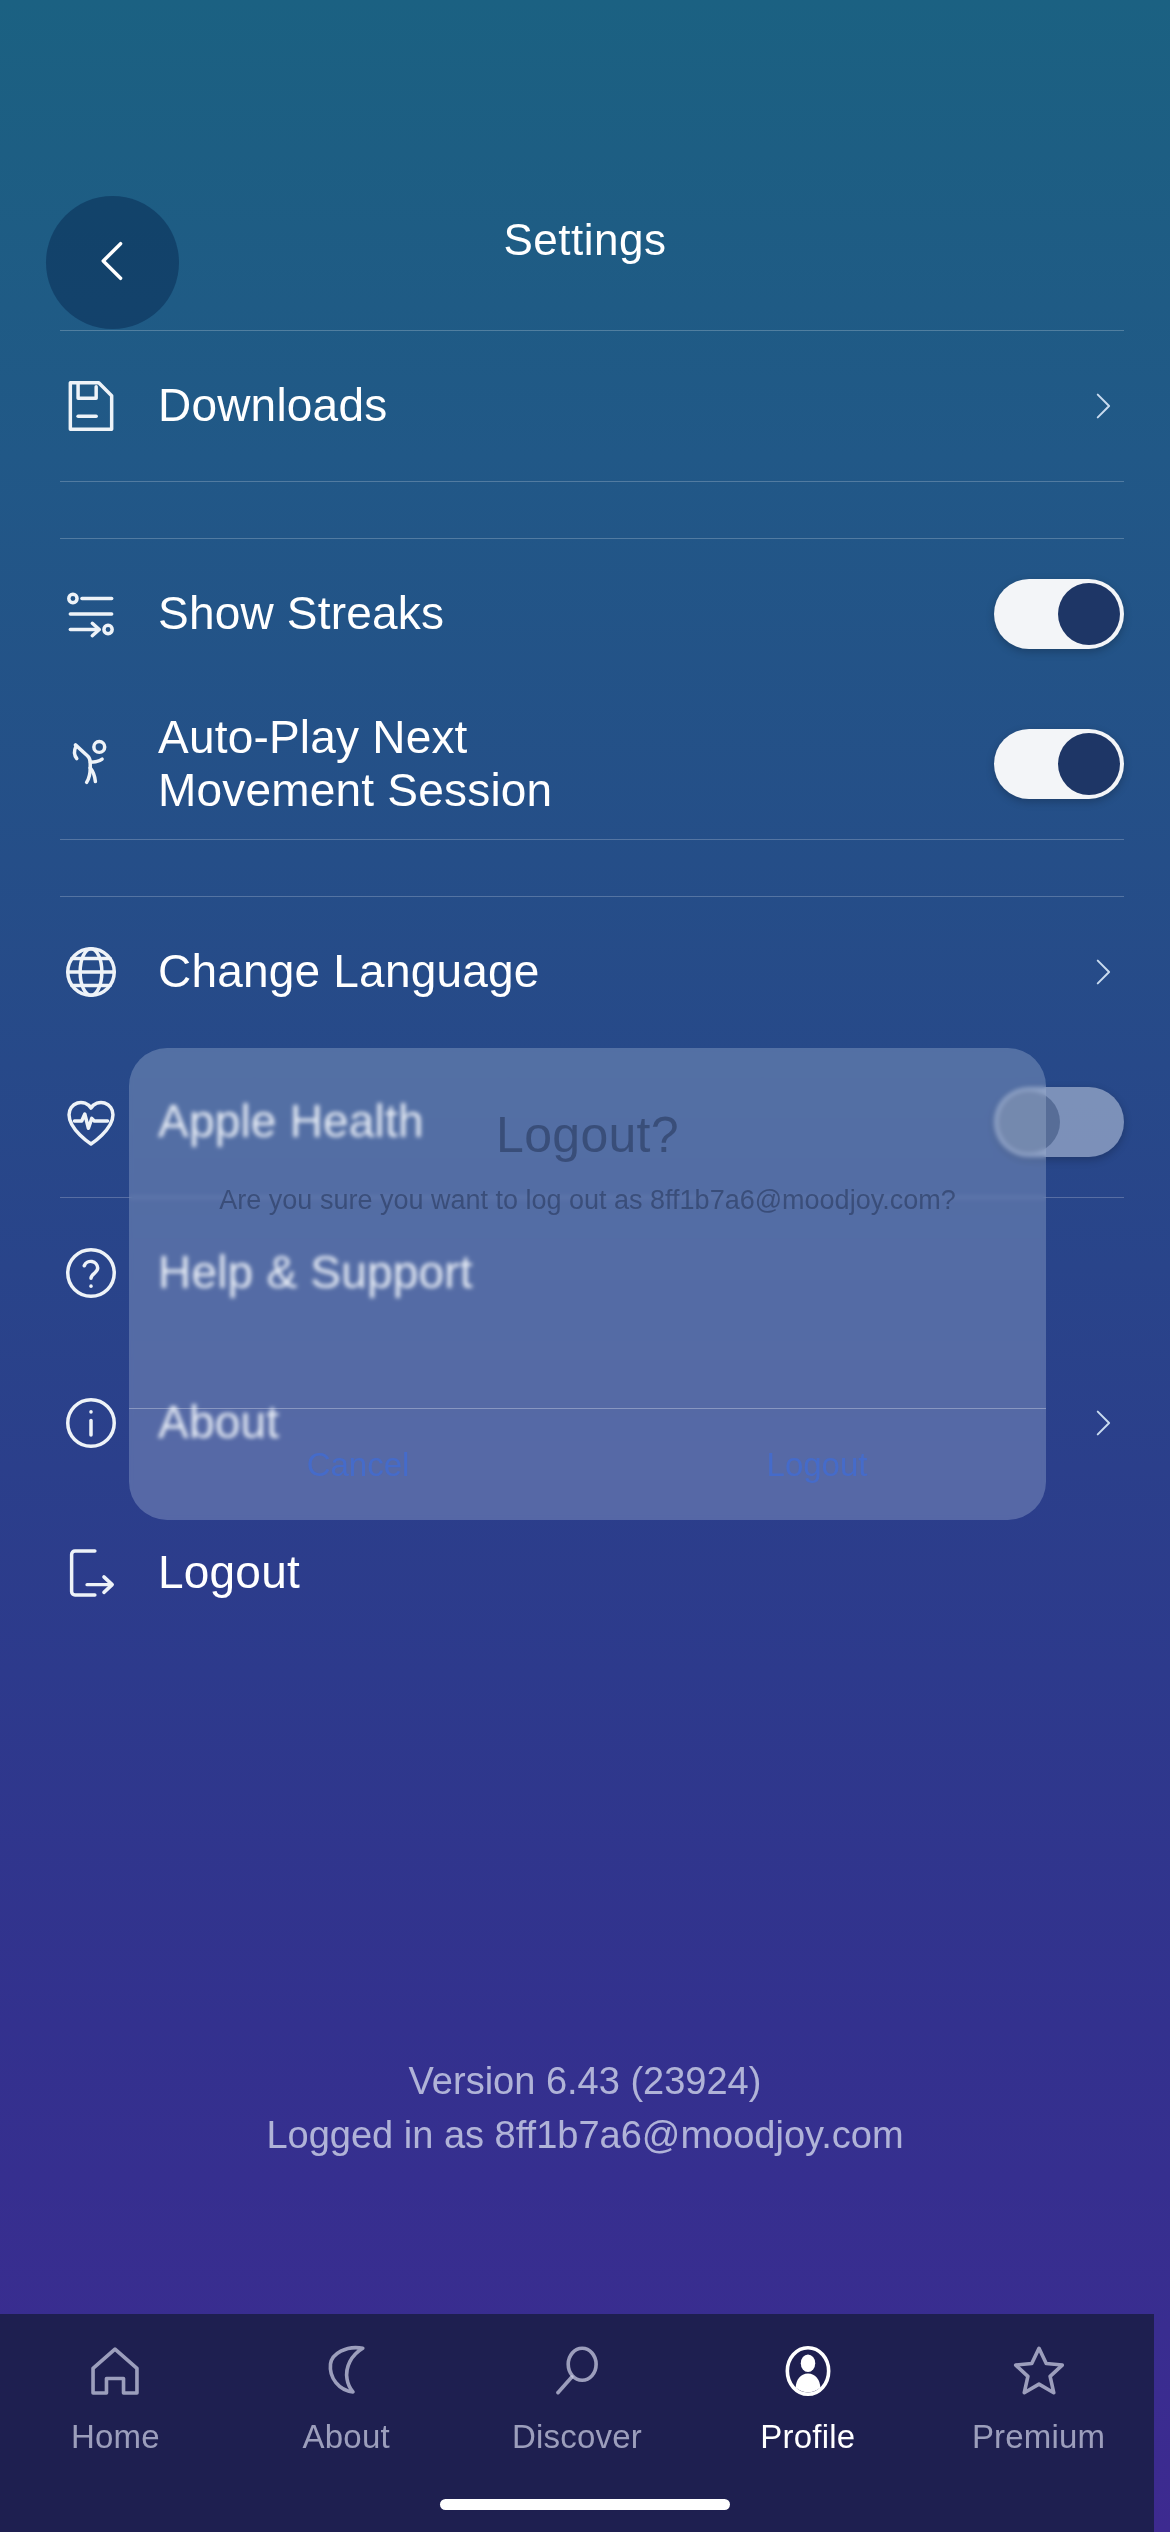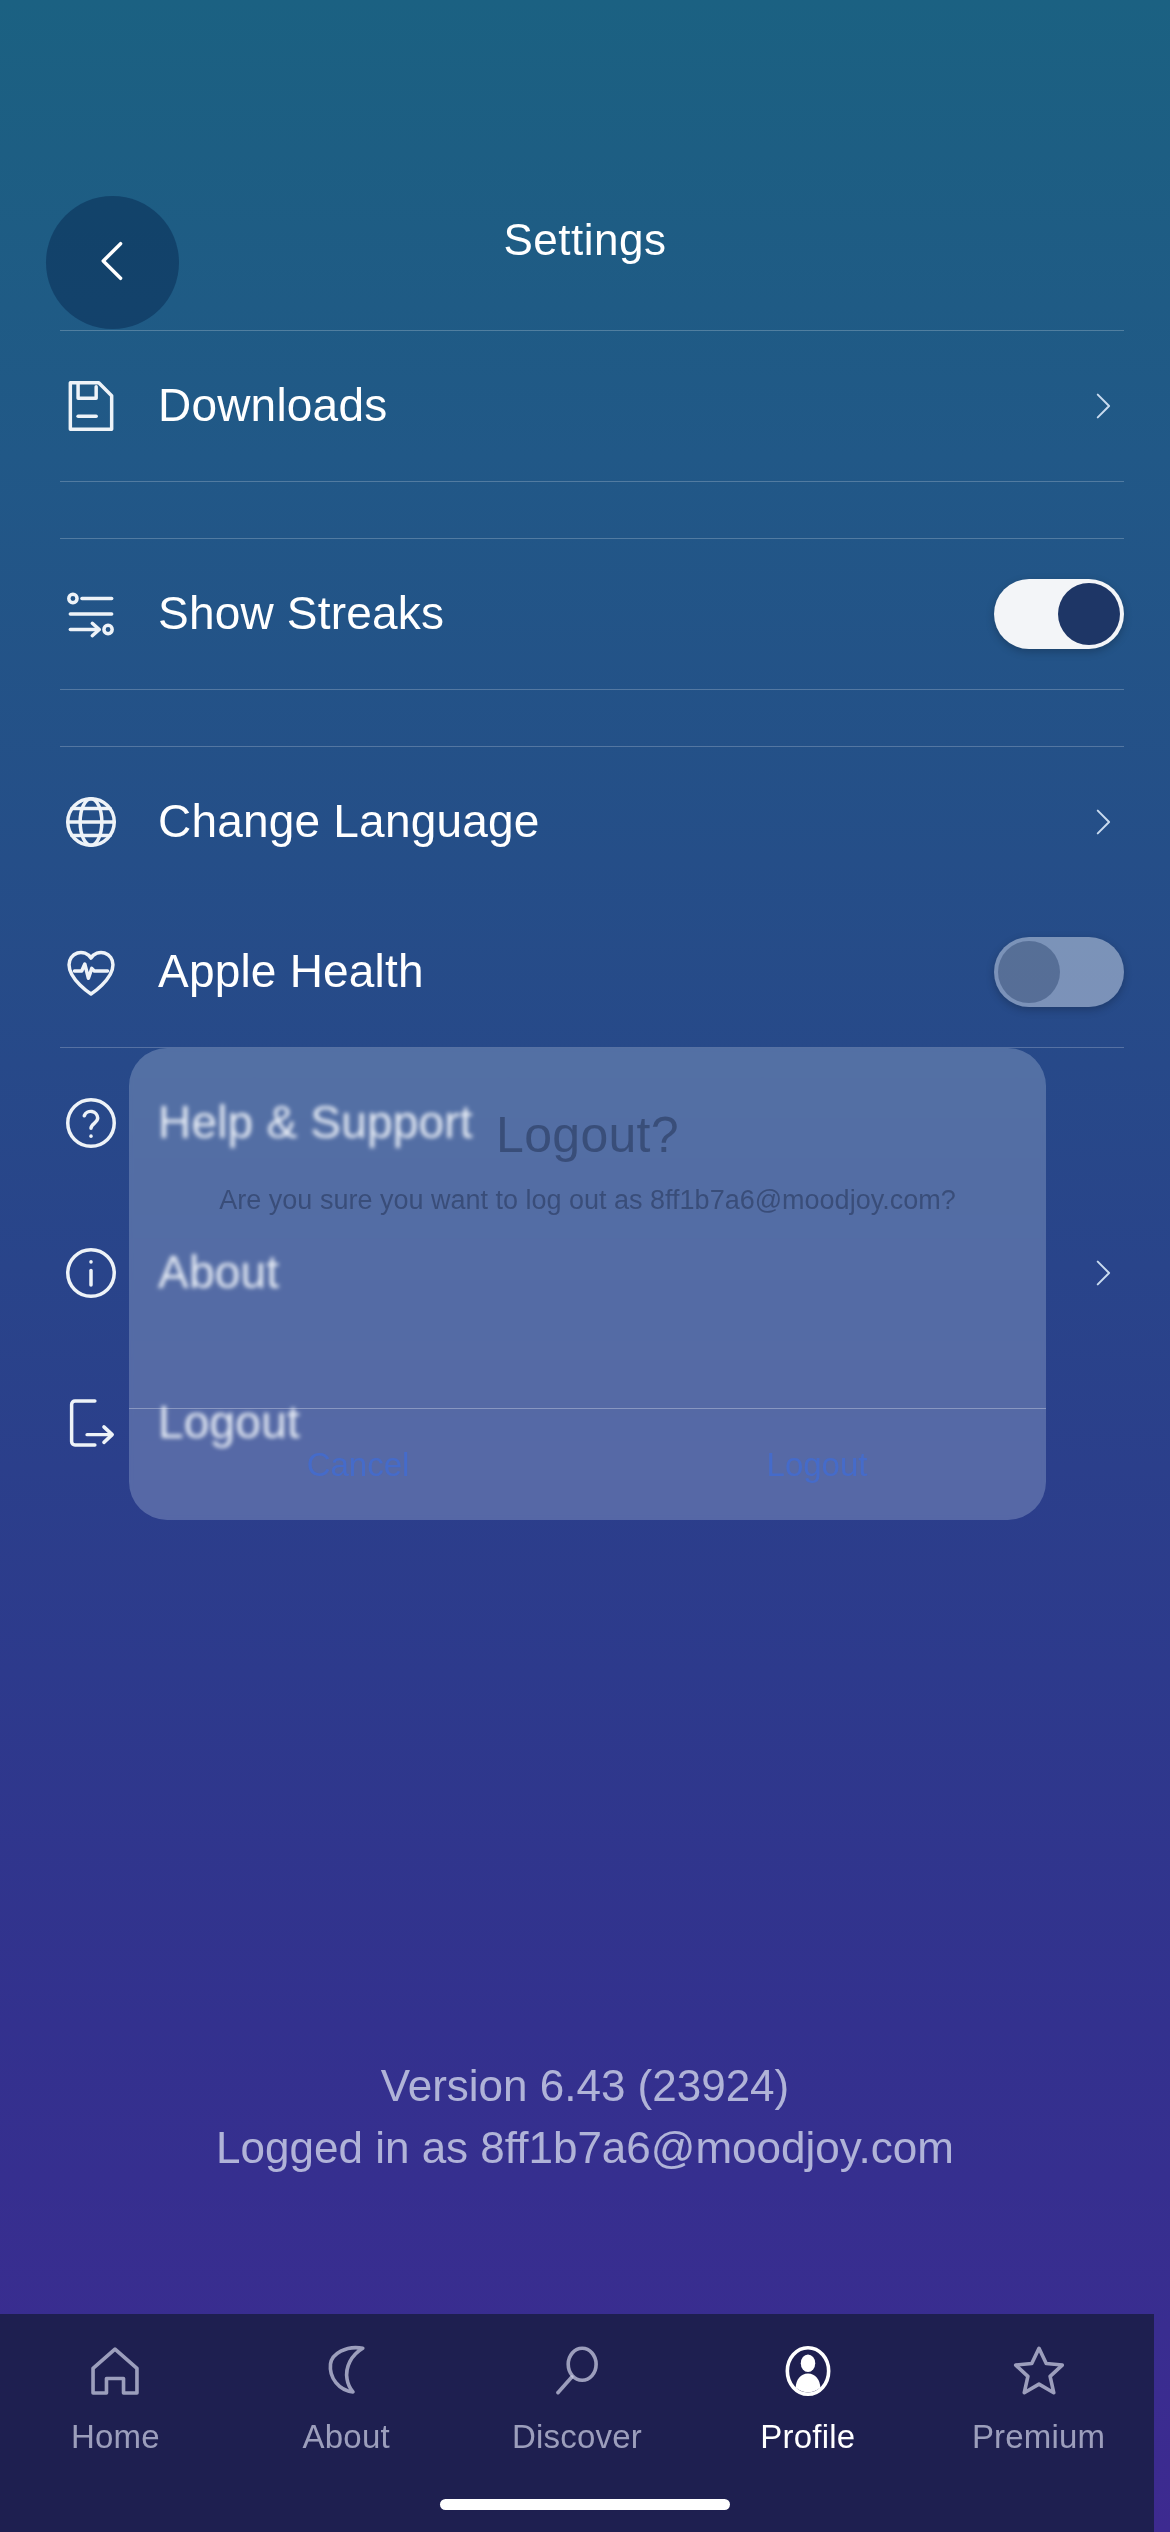--- a/index.html
+++ b/index.html
@@ -102,21 +102,21 @@
 
   .gap { height: 56px; }
 
   
   .version-block {
     position: absolute;
     left: 0; right: 0;
     top: 2055px;
     text-align: center;
     color: rgba(224,230,244,0.72);
-    font-size: 44px;
+    font-size: 38px;
     line-height: 1.42;
   }
 
   
   .modal-overlay {
     position: absolute;
     left: 129px; top: 1048px;
     width: 917px; height: 472px;
     border-radius: 38px;
     background: rgba(186,203,229,0.30);
@@ -236,20 +236,39 @@
         <polyline points="12.5 15.6 15.2 18 12.5 20.4"></polyline>
         <circle cx="18.6" cy="18" r="1.6"></circle>
       </svg>
     </span>
     <span class="row-label">Show Streaks</span>
     <span class="toggle on">
       <span class="knob"></span>
     </span>
   </div>
 
+  <div class="row">
+    <span class="row-icon">
+      <svg viewBox="0 0 24 24" fill="none" stroke="currentColor" stroke-width="1.35" stroke-linecap="round" stroke-linejoin="round">
+        <circle cx="15.2" cy="5.4" r="2.1"></circle>
+        <path d="M6 4.6l4.6 4.2c0.9 0.8 1.1 1.5 1.1 2.5v2.2"></path>
+        <path d="M11.7 11.3c1.8 0 3.4-0.3 4.6-1.2"></path>
+        <path d="M11.7 13.5c0 2.2-0.4 4-1.4 5.6"></path>
+        <path d="M11.7 13.5c1.2 1.5 1.8 3.2 2 5.3"></path>
+        <path d="M6.2 5.1c-0.8 1.6-0.8 3.4 0.3 4.8"></path>
+      </svg>
+    </span>
+    <span class="row-label">
+      <span>Auto-Play Next</span><br>
+      <span>Movement Session</span>
+    </span>
+    <span class="toggle on">
+      <span class="knob"></span>
+    </span>
+  </div>
 
   <div class="divider"></div>
   <div class="gap"></div>
   <div class="divider"></div>
 
   <div class="row">
     <span class="row-icon">
       <svg viewBox="0 0 24 24" fill="none" stroke="currentColor" stroke-width="1.35" stroke-linecap="round" stroke-linejoin="round">
         <circle cx="12" cy="12" r="9"></circle>
         <ellipse cx="12" cy="12" rx="4.2" ry="9"></ellipse>

